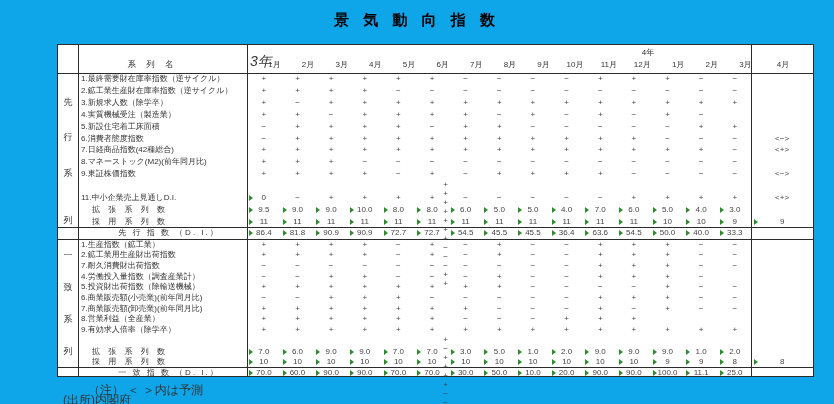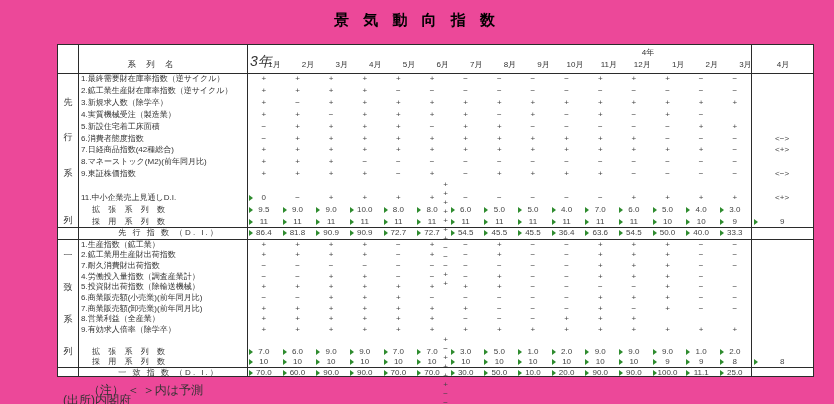--- a/index.html
+++ b/index.html
@@ -1,16 +1,16 @@
 <!DOCTYPE html>
 <html><head>
 <meta charset="utf-8">
 <style>
   html,body{margin:0;padding:0;background:#fff;}
-  #page{position:relative;width:834px;height:404px;background:#ec4899;overflow:hidden;
+  #page{position:relative;width:834px;height:404px;background:#0ea5e9;overflow:hidden;
         font-family:"Liberation Sans","DejaVu Sans",sans-serif;color:#333;}
   #title{position:absolute;top:11px;left:0;right:0;text-align:center;
          font-size:15px;font-weight:bold;letter-spacing:5px;color:#000;}
   
   #tbl{position:absolute;left:57px;top:44px;width:757px;height:333px;
        border:1px solid #2b2b2b;box-sizing:border-box;background:#fff;}
   .vl{position:absolute;top:0;bottom:0;width:1px;background:#2b2b2b;z-index:3;}
   .hl{position:absolute;left:0;right:0;height:1px;background:#2b2b2b;z-index:3;}
   
   #corner{position:absolute;left:0;top:0;width:189px;height:28px;box-sizing:border-box;

